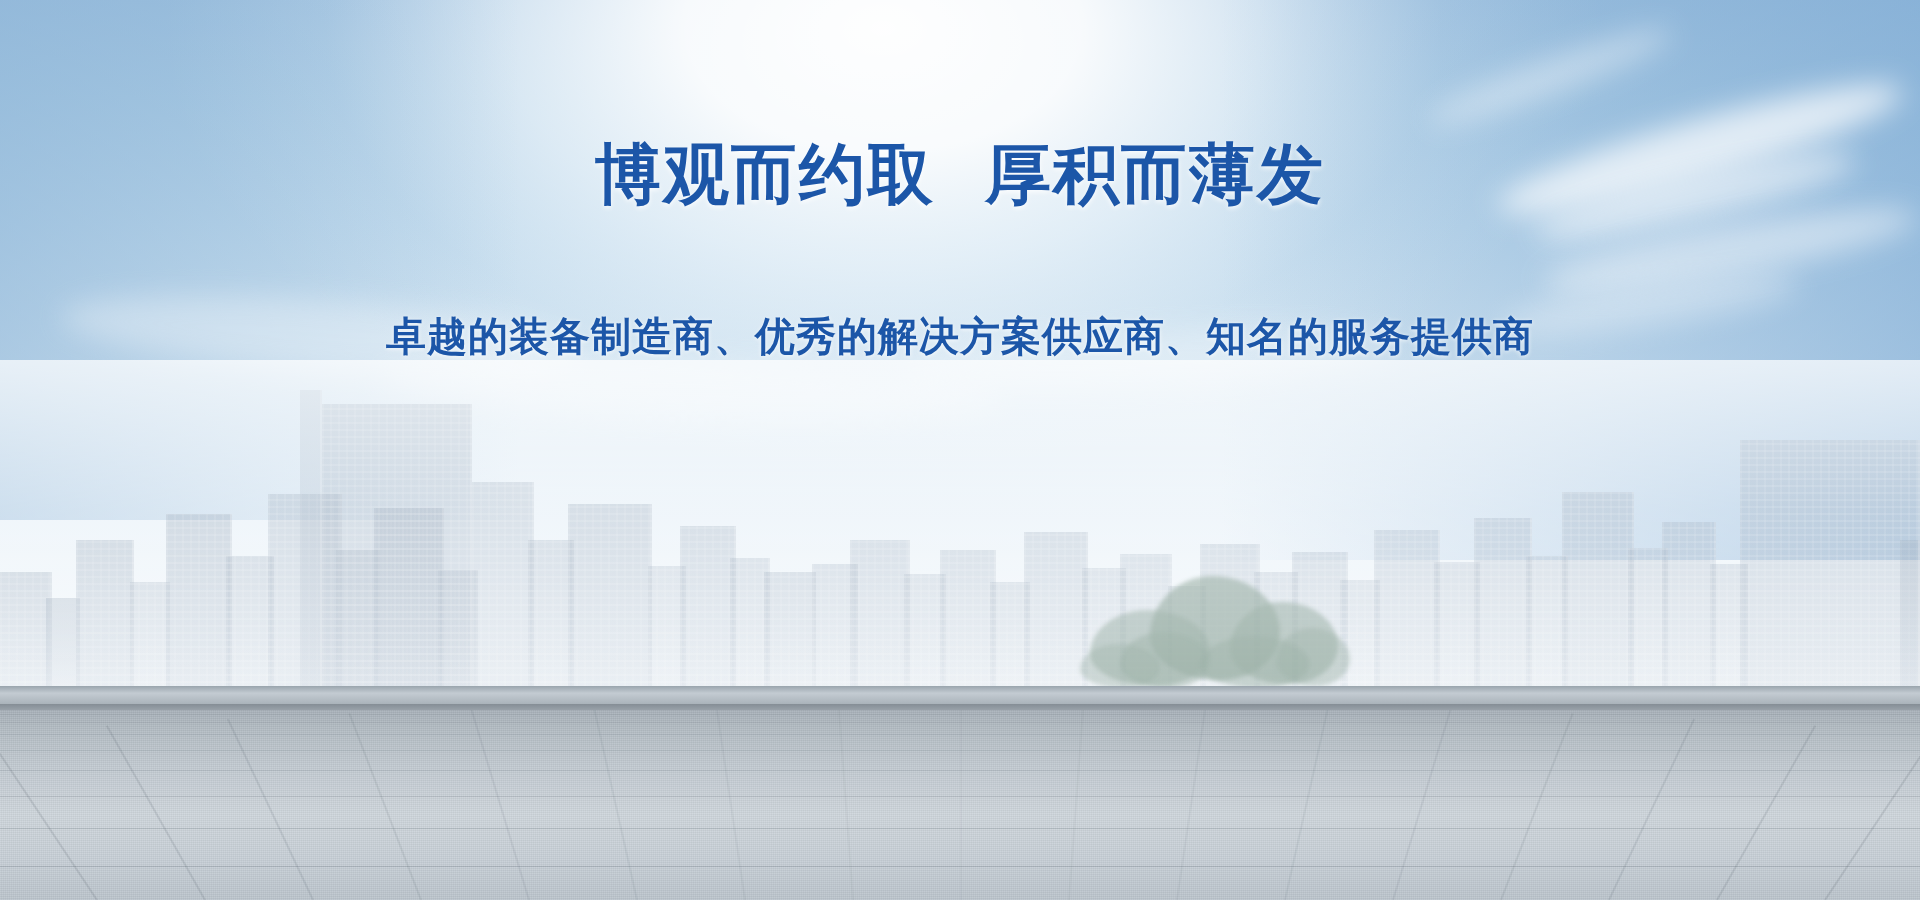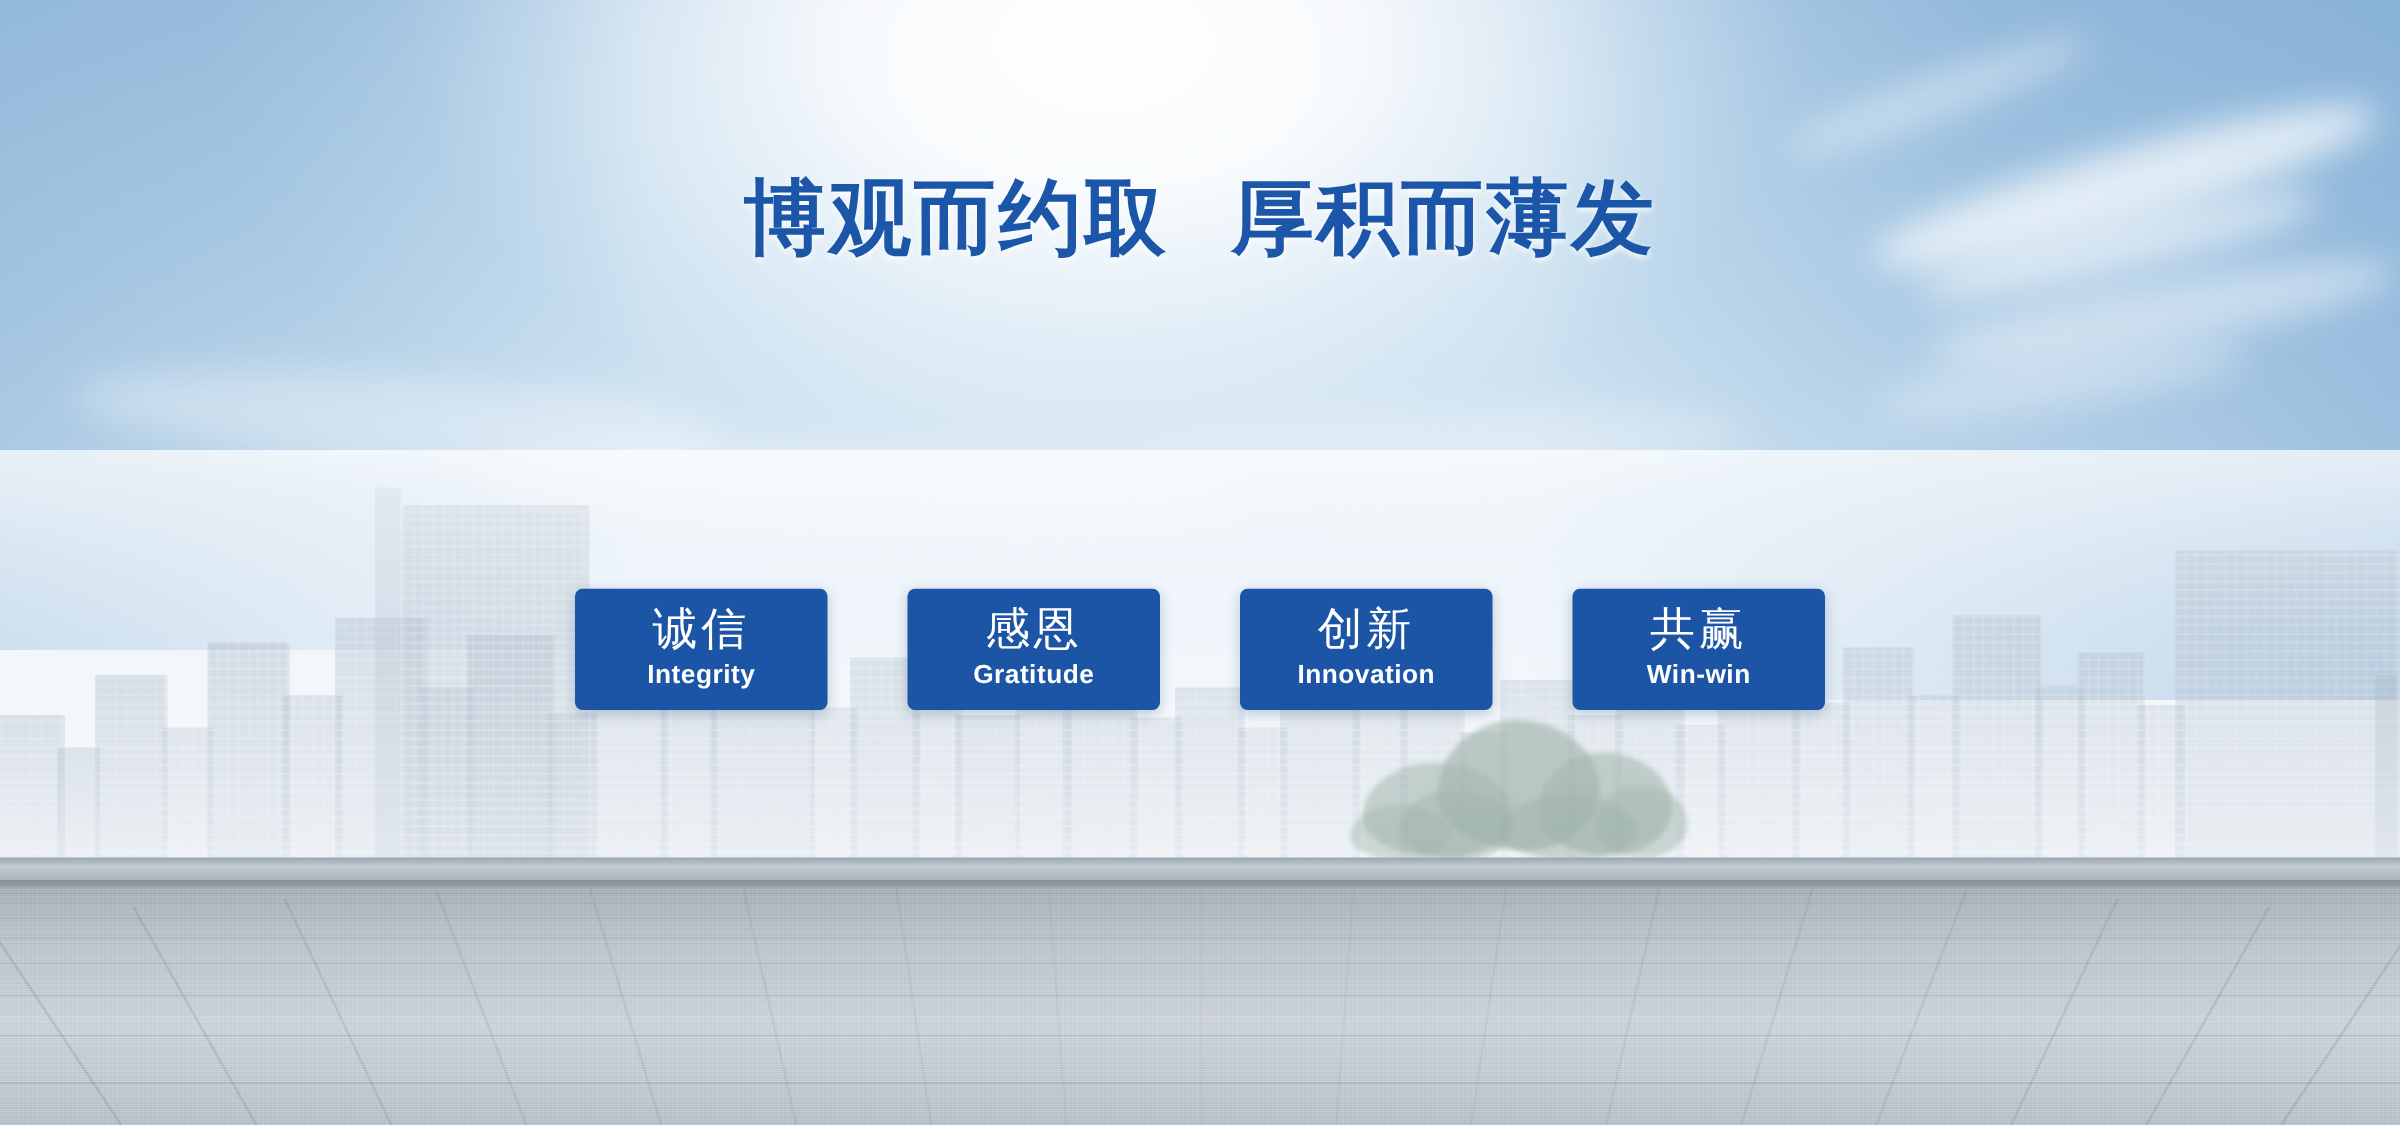--- a/index.html
+++ b/index.html
@@ -434,34 +434,17 @@
       <div class="pray" style="left: 1284px; height: 200px; transform: rotate(12.6deg); opacity: 0.24;"></div>
       <div class="pray" style="left: 1392px; height: 200px; transform: rotate(16.8deg); opacity: 0.28;"></div>
       <div class="pray" style="left: 1500px; height: 200px; transform: rotate(21deg); opacity: 0.32;"></div>
       <div class="pray" style="left: 1608px; height: 200px; transform: rotate(25.2deg); opacity: 0.37;"></div>
       <div class="pray" style="left: 1716px; height: 200px; transform: rotate(29.4deg); opacity: 0.42;"></div>
       <div class="pray" style="left: 1824px; height: 200px; transform: rotate(33.6deg); opacity: 0.46;"></div>
     </div>
 
   <div class="content">
     <div class="headline">博观而约取  厚积而薄发</div>
-
-    <div class="values" id="values">
-        <div class="value-box" style="background: rgb(28, 85, 165);">
-          <div class="value-cn">诚信</div>
-          <div class="value-en">Integrity</div>
-        </div>
-        <div class="value-box" style="background: rgb(28, 85, 165);">
-          <div class="value-cn">感恩</div>
-          <div class="value-en">Gratitude</div>
-        </div>
-        <div class="value-box" style="background: rgb(28, 85, 165);">
-          <div class="value-cn">创新</div>
-          <div class="value-en">Innovation</div>
-        </div>
-        <div class="value-box" style="background: rgb(28, 85, 165);">
-          <div class="value-cn">共赢</div>
-          <div class="value-en">Win-win</div>
-        </div>
-      </div>
+    <div class="subline">卓越的装备制造商、优秀的解决方案供应商、知名的服务提供商</div>
+
   </div>
 
 </div>
 
 </body></html>

